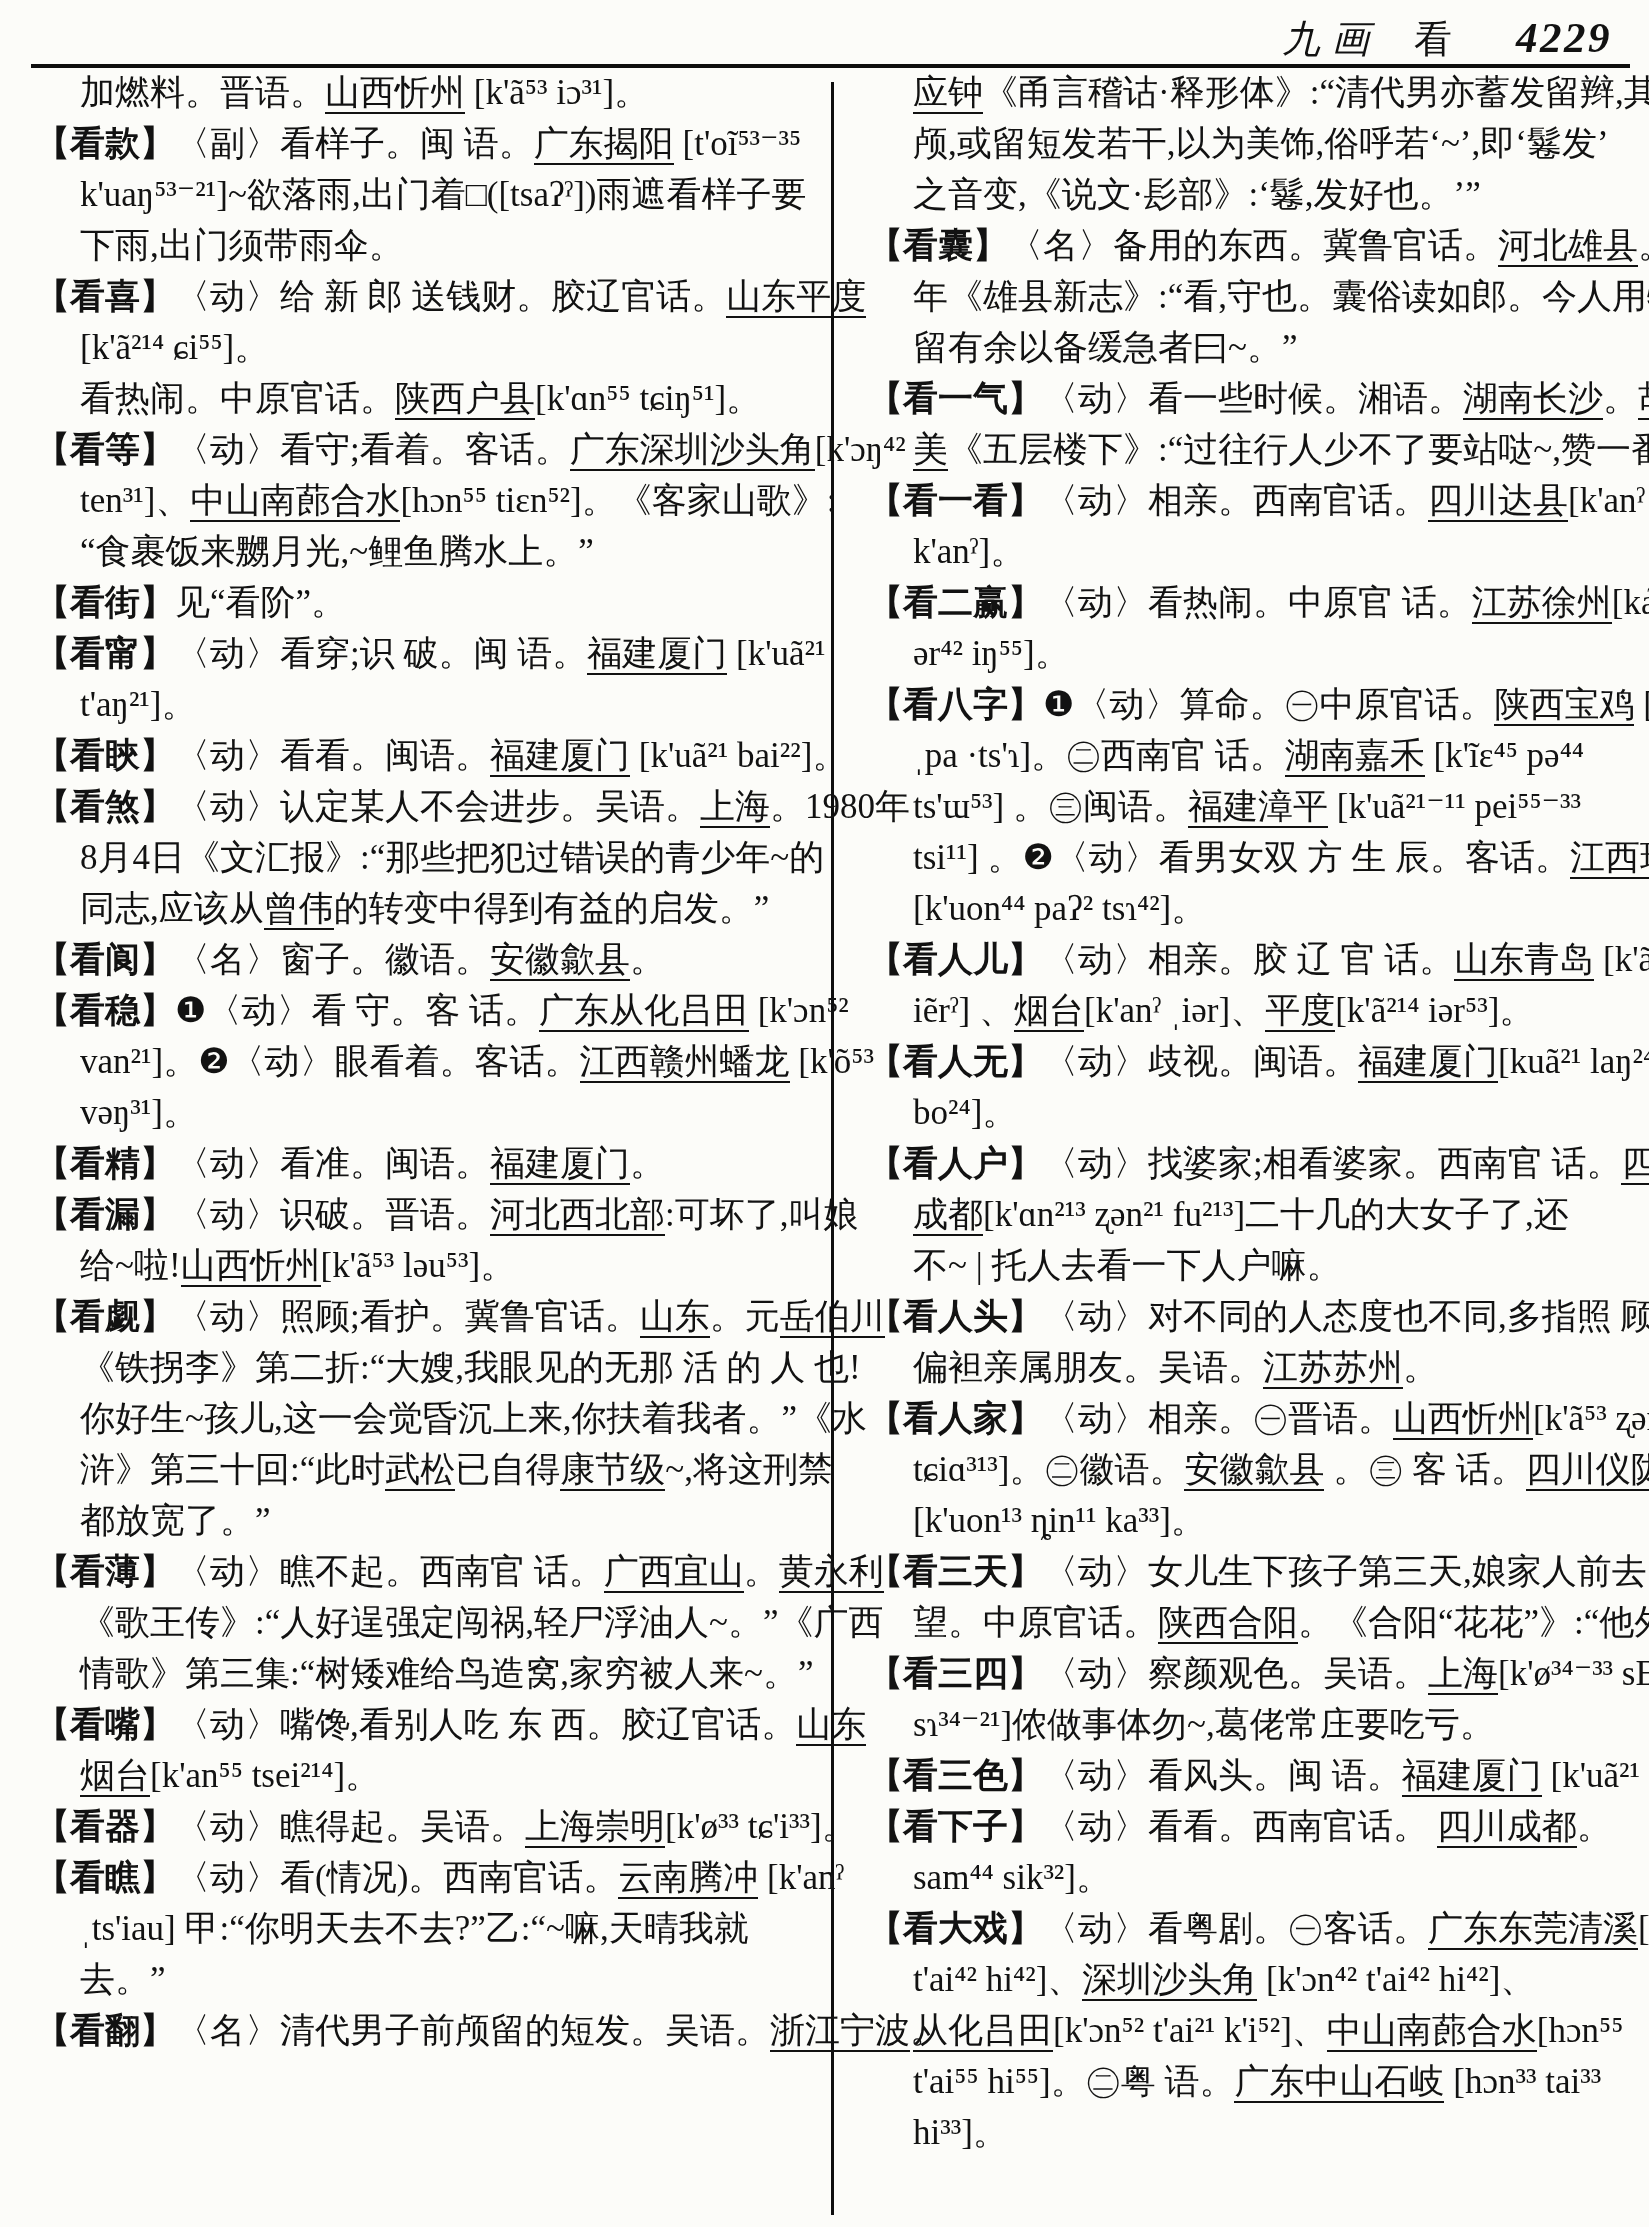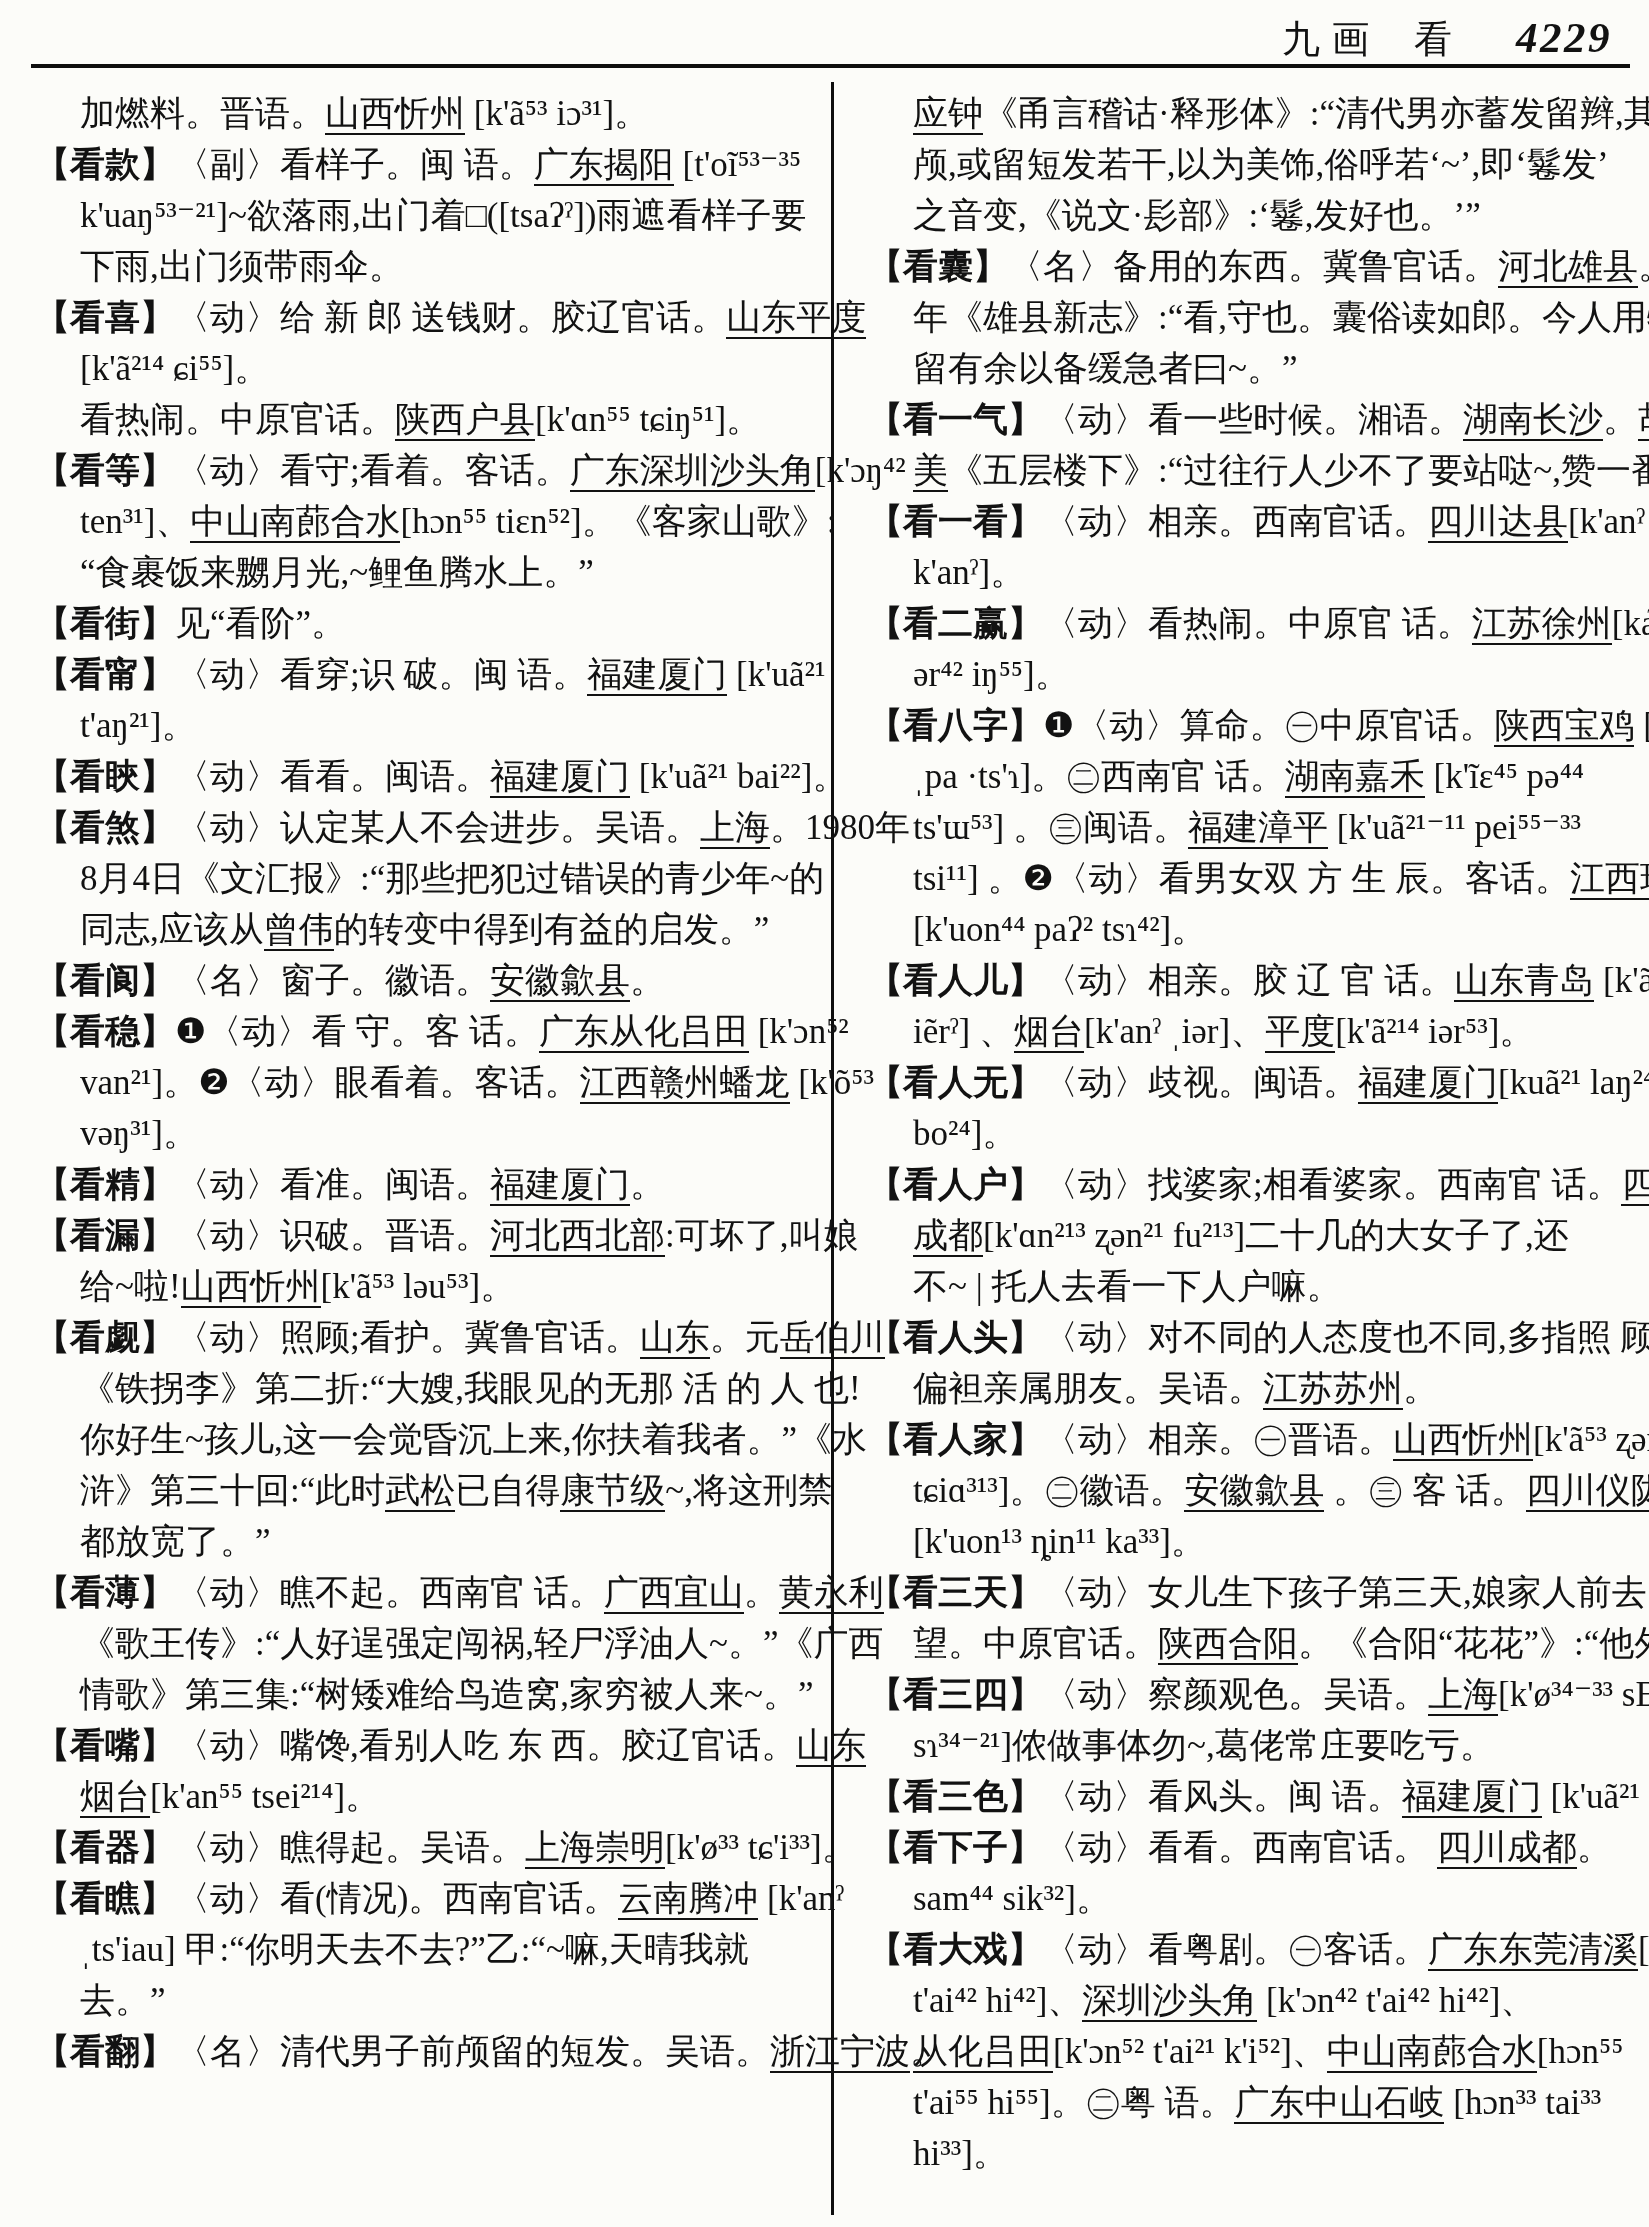--- a/index.html
+++ b/index.html
@@ -1,24 +1,24 @@
 <!DOCTYPE html>
 <html style="font-size:13.2px"><head>
 <meta charset="utf-8">
 <style>
   html,body{margin:0;padding:0;background:#e8e8e4;}
   .page{position:relative;width:1650px;height:2227px;margin:0 auto;background:#fcfcf9;color:#121212;
         font-family:"Liberation Serif","DejaVu Serif",serif;overflow:hidden;}
   .hdr{position:absolute;top:13.2px;right:38px;display:flex;align-items:baseline;}
-  .hdr-sec{font-size:38px;letter-spacing:11.5px;}
+  .hdr-sec{font-size:38px;letter-spacing:11.5px;font-style:italic;}
   .hdr-char{font-size:38px;margin-left:33px;}
   .hdr-page{font-size:43px;font-weight:bold;font-style:italic;margin-left:64px;letter-spacing:2.5px;}
   .rule{position:absolute;top:64px;left:31px;width:1599px;height:4.1px;background:#0e0e0e;}
   .vdiv{position:absolute;left:831px;top:82px;height:2133px;width:2.5px;background:#0e0e0e;}
-  .col{position:absolute;top:88px;}
+  .col{position:absolute;top:67px;}
   #col-left{left:35px;width:790px;}
   #col-right{left:868px;width:775px;}
   .line{height:51px;line-height:51px;font-size:35px;white-space:nowrap;}
   .cont{padding-left:45px;}
   .hw{font-weight:bold;}
   .u{border-bottom:2.5px solid #121212;}
 </style>
 </head>
 <body>
 

